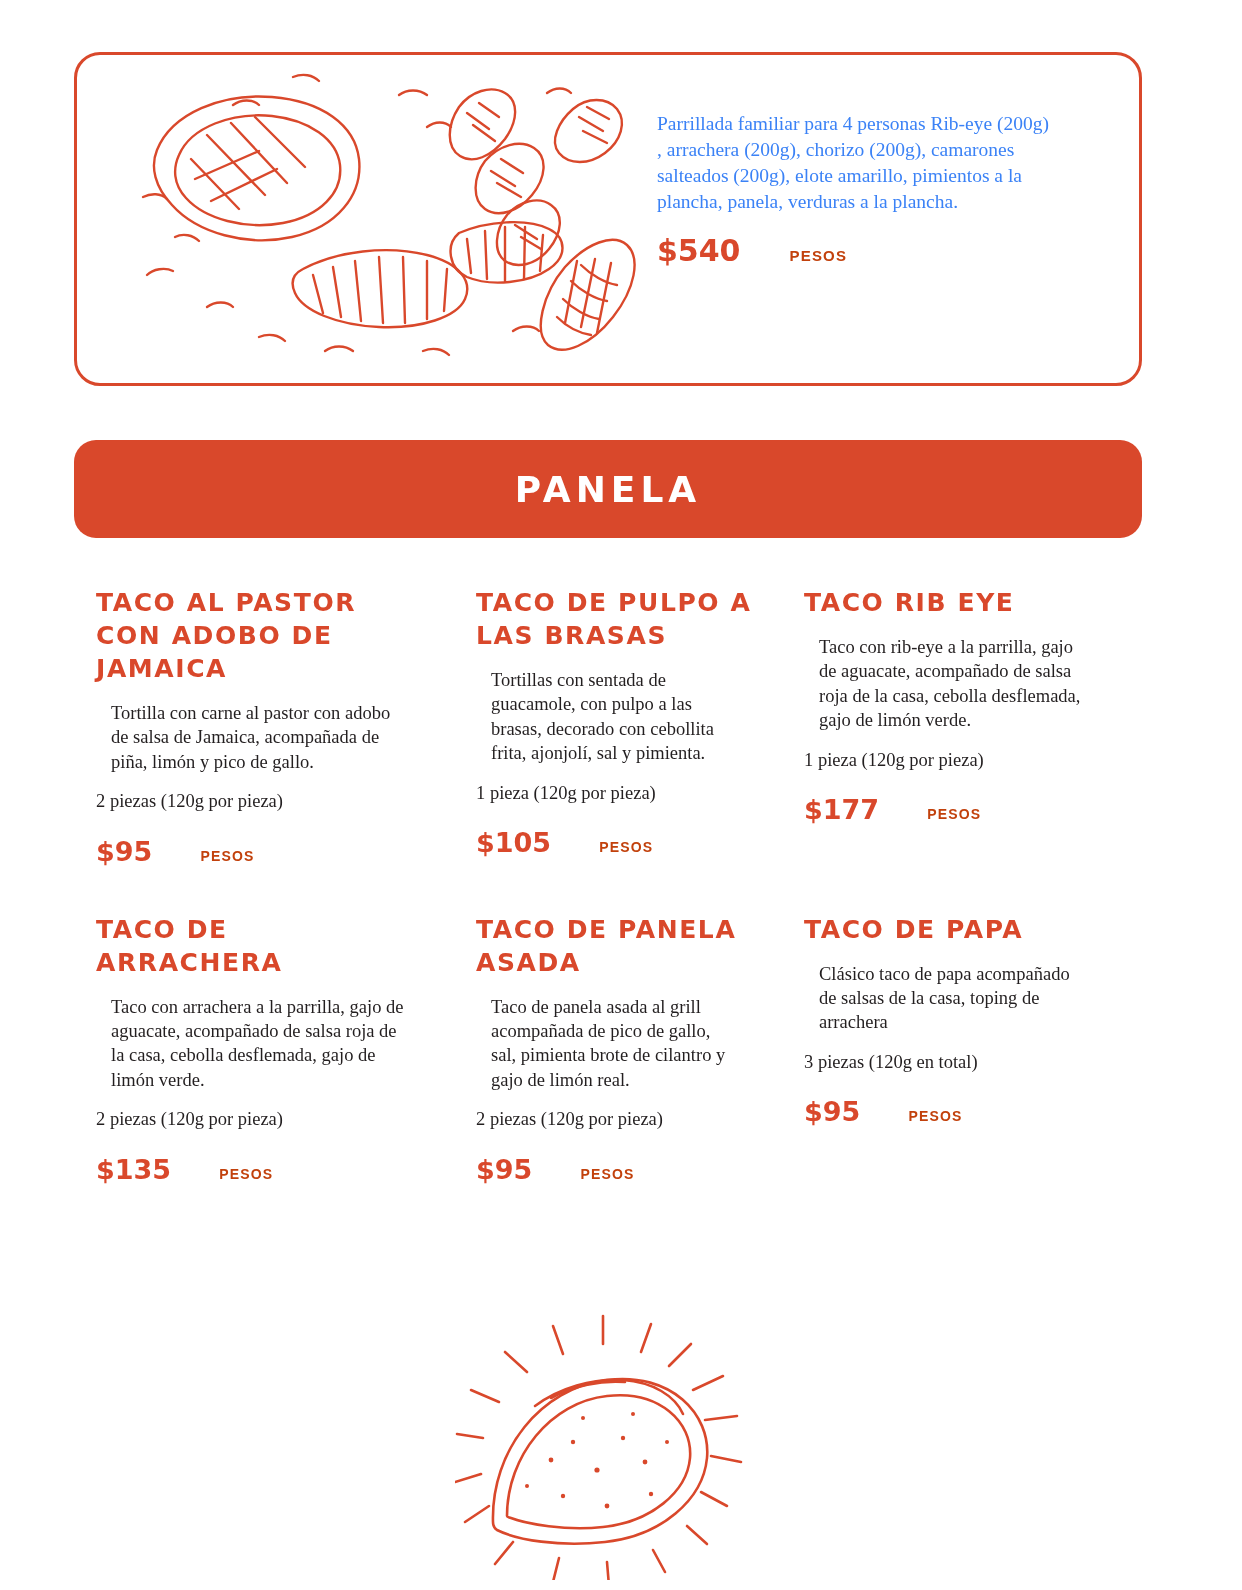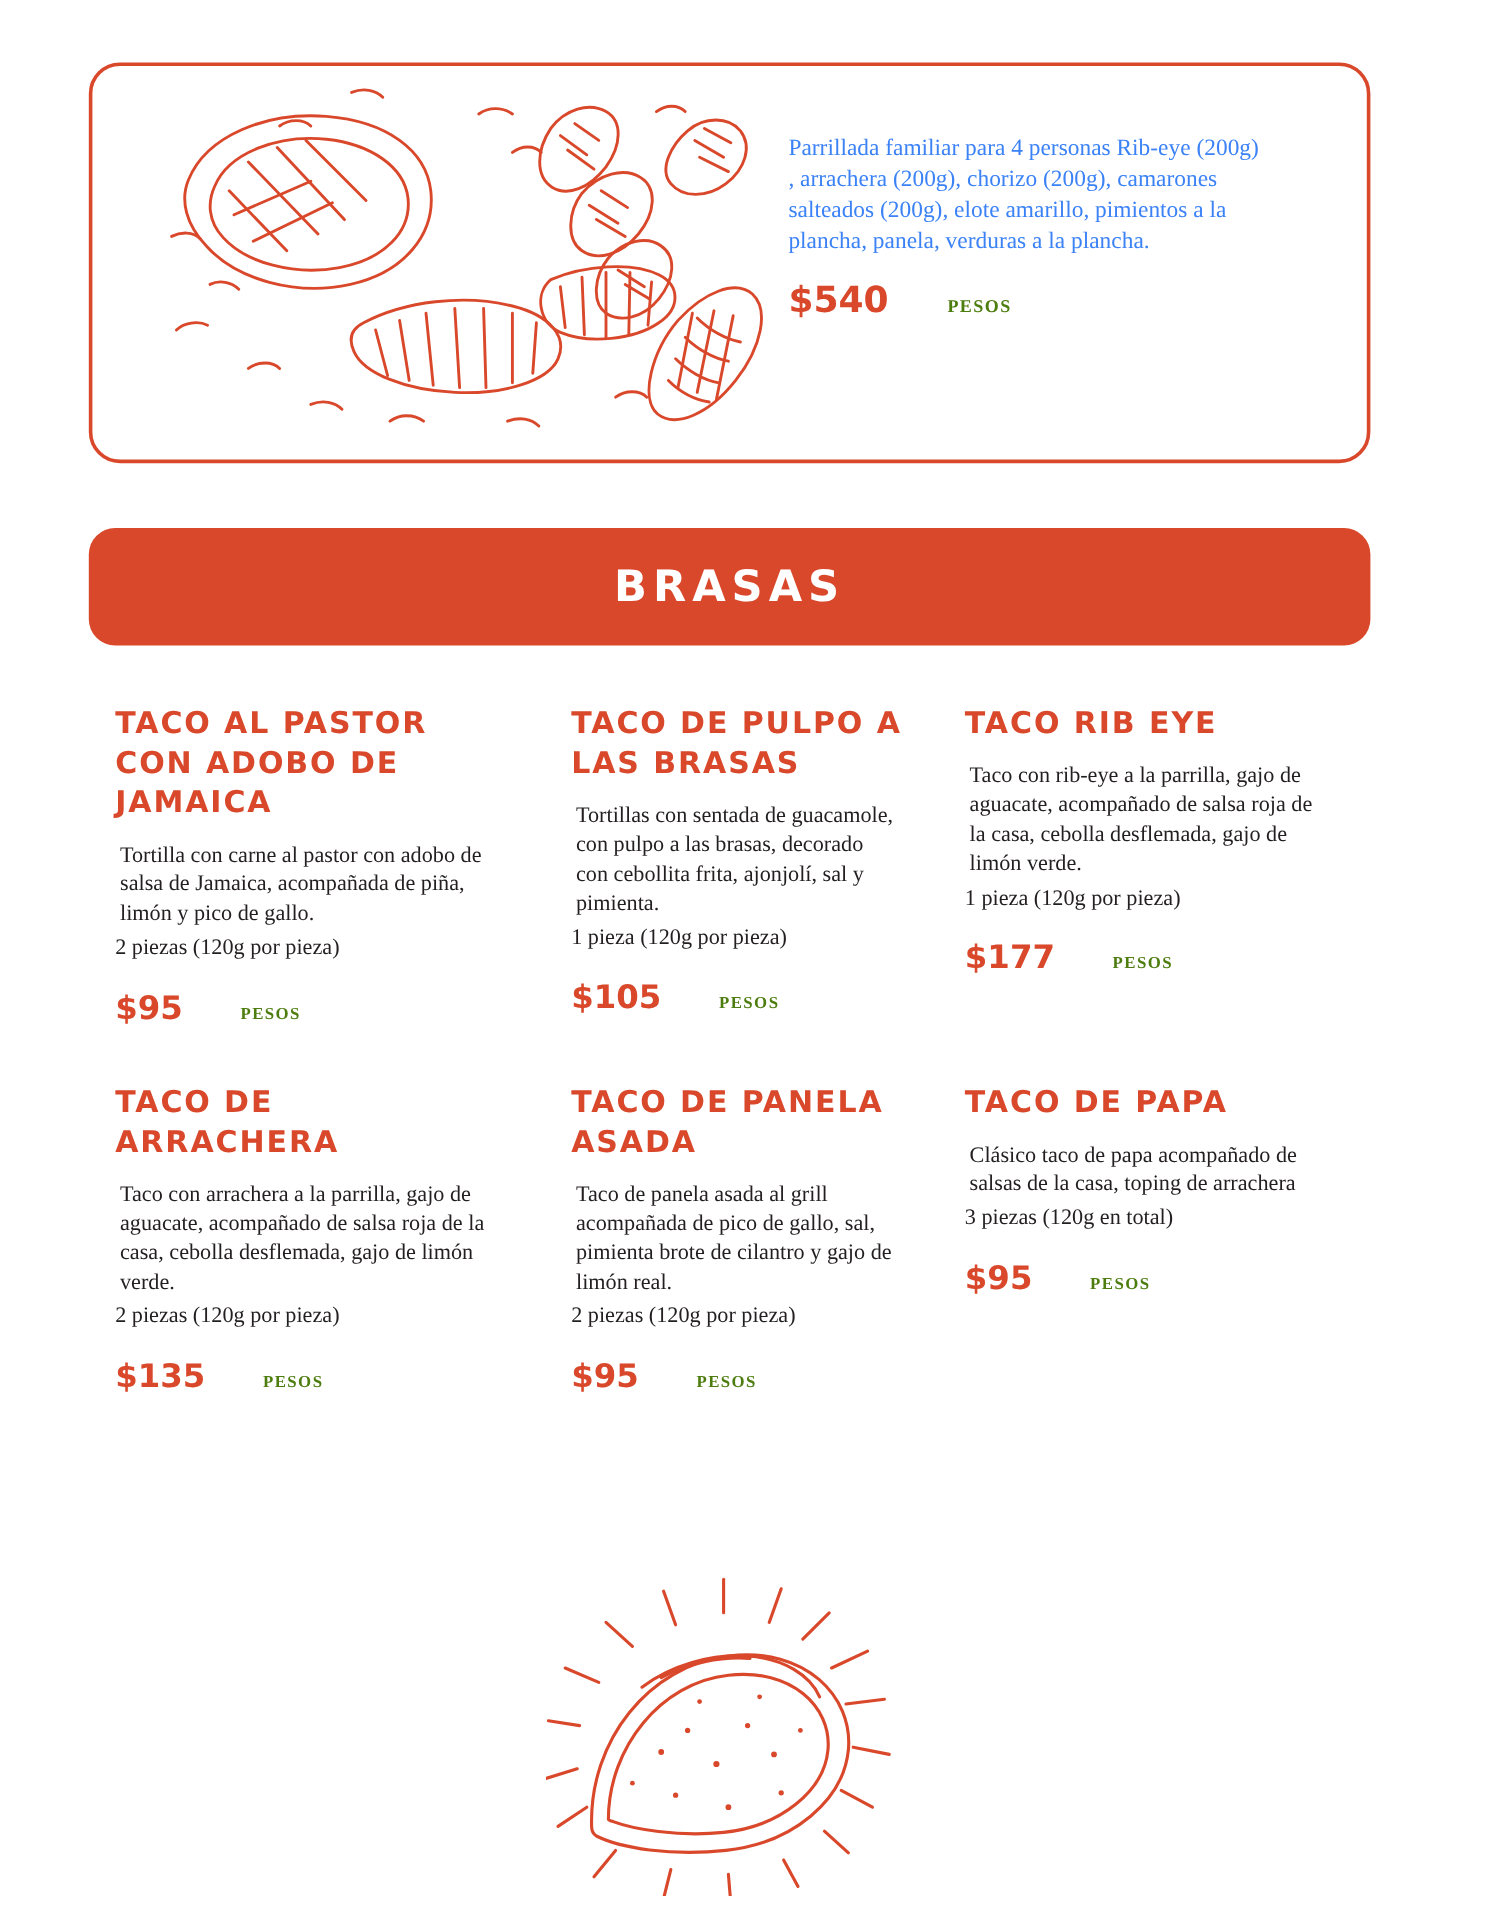--- a/index.html
+++ b/index.html
@@ -76,24 +76,24 @@
     margin-top: 18px;
   }
   .price-amount {
     font-family: "DejaVu Sans", sans-serif;
     font-weight: bold;
     font-size: 30px;
     color: #d9482b;
     letter-spacing: 0px;
   }
   .price-currency {
-    font-family: Liberation Serif, serif;
+    font-family: Liberation Sans, sans-serif;
     font-weight: bold;
     font-size: 15px;
-    color: #4d7c0f;
+    color: #c2410c;
     letter-spacing: 1.2px;
     margin-left: 9px;
     padding-left: 40px;
   }
 
   
   .section-banner {
     position: absolute;
     left: 74px;
     top: 440px;
@@ -140,21 +140,21 @@
     line-height: 1.32;
     margin: 0 0 16px 0;
     text-transform: uppercase;
   }
 
   .item-desc {
     font-family: "Liberation Serif", serif;
     font-size: 18.5px;
     line-height: 1.32;
     color: #231f20;
-    margin: 4px;
+    margin: 15px;
   }
 
   .item-qty {
     font-family: "Liberation Serif", serif;
     font-size: 18.5px;
     line-height: 1.32;
     color: #231f20;
     margin: 0;
   }
 
@@ -232,21 +232,21 @@
     <div class="featured-text">
       <p class="featured-desc">Parrillada familiar para 4 personas Rib-eye (200g) , arrachera (200g), chorizo (200g), camarones salteados (200g), elote amarillo, pimientos a la plancha, panela, verduras a la plancha.</p>
       <div class="price-row">
         <span class="price-amount">$540</span>
         <span class="price-currency">PESOS</span>
       </div>
     </div>
   </div>
 
   <div class="section-banner">
-    <span class="section-banner-title">BRASAS</span>
+    <span class="section-banner-title">PANELA</span>
   </div>
 
   <div class="items-grid">
 
     <div class="item col1">
       <h3 class="item-title">TACO AL PASTOR CON ADOBO DE JAMAICA</h3>
       <p class="item-desc">Tortilla con carne al pastor con adobo de salsa de Jamaica, acompañada de piña, limón y pico de gallo.</p>
       <p class="item-qty">2 piezas (120g por pieza)</p>
       <div class="item-price">
         <span class="price-amount">$95</span>

